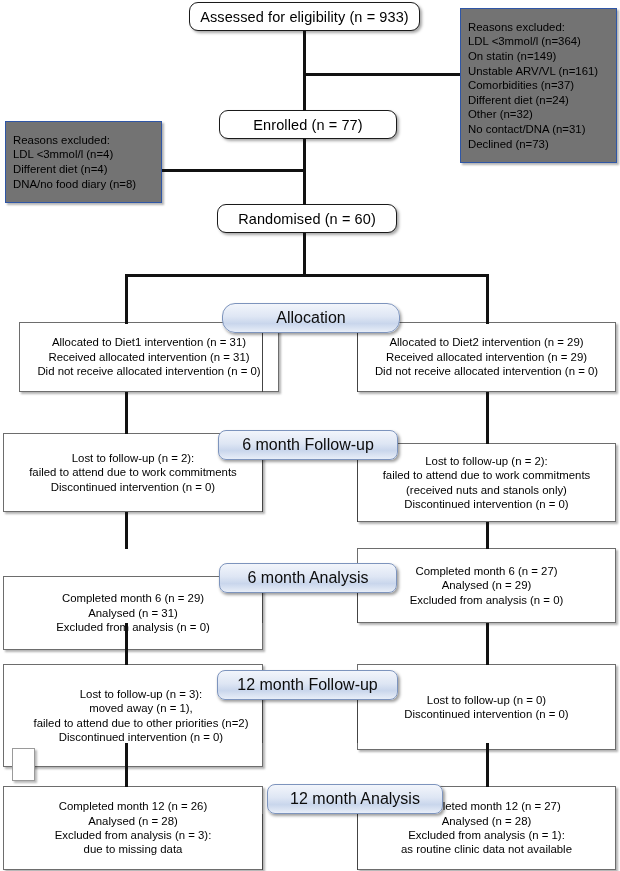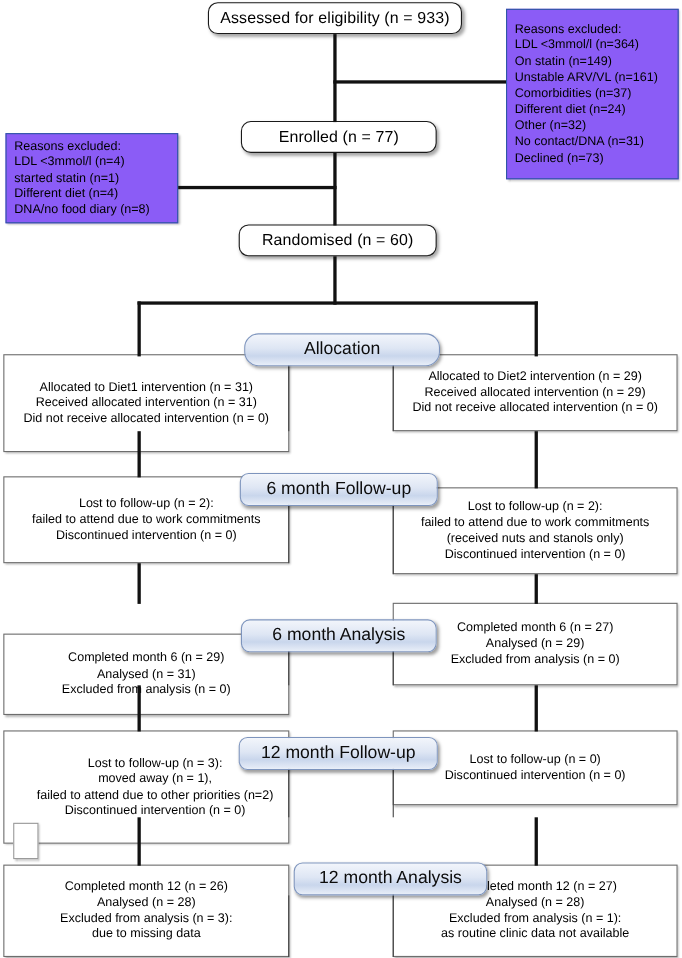--- a/index.html
+++ b/index.html
@@ -31,21 +31,21 @@
     position:absolute;
     background:#ffffff;
     border:1px solid #6d6d6d;
     box-shadow:1.5px 1.5px 2px rgba(0,0,0,.30);
     display:flex;align-items:center;justify-content:center;
     box-sizing:border-box;
   }
   .sqbox .lines{width:100%;text-align:center;line-height:14.4px;font-size:11.4px;}
   .bluebox{
     position:absolute;
-    background:#8b5cf6;
+    background:#737373;
     border:1px solid #2f56a6;
     box-sizing:border-box;
     display:flex;align-items:center;
     box-shadow:1.5px 1.5px 2px rgba(0,0,0,.30);
   }
   .bluebox .lines{width:100%;text-align:left;line-height:14.6px;font-size:11.4px;padding-left:7px;}
 
   .banner{
     position:absolute;
     border:1.2px solid #7d94bd;
@@ -105,36 +105,35 @@
   </div>
 
   <div class="vline" style="left:303px;top:139px;height:66px;"></div>
 
   <div class="hline" style="left:162px;top:169px;width:144px;"></div>
 
   <div class="bluebox" style="left:5px;top:121px;width:157px;height:82px;">
     <div class="lines">
       <div>Reasons excluded:</div>
       <div>LDL &lt;3mmol/l (n=4)</div>
-      <div>started statin (n=1)</div>
       <div>Different diet (n=4)</div>
       <div>DNA/no food diary (n=8)</div>
     </div>
   </div>
 
   <div class="rrect" style="left:217px;top:204px;width:180px;height:29px;">
     <span>Randomised (n = 60)</span>
   </div>
 
   <div class="vline" style="left:303px;top:233px;height:44px;"></div>
   <div class="hline" style="left:125px;top:274px;width:364px;"></div>
   <div class="vline" style="left:125px;top:274px;height:50px;"></div>
   <div class="vline" style="left:486px;top:274px;height:50px;"></div>
 
-  <div class="sqbox" style="left:3px;top:322px;width:260px;height:89px;">
+  <div class="sqbox" style="left:19px;top:322px;width:260px;height:70px;">
     <div class="lines">
       <div>Allocated to Diet1 intervention (n = 31)</div>
       <div>Received allocated intervention (n = 31)</div>
       <div>Did not receive allocated intervention (n = 0)</div>
     </div>
   </div>
   <div class="sqbox" style="left:357px;top:322px;width:259px;height:70px;">
     <div class="lines">
       <div>Allocated to Diet2 intervention (n = 29)</div>
       <div>Received allocated intervention (n = 29)</div>
@@ -199,21 +198,21 @@
   <div class="vline" style="left:486px;top:623px;height:42px;"></div>
 
   <div class="sqbox" style="left:3px;top:664px;width:260px;height:103px;padding-left:16px;">
     <div class="lines">
       <div>Lost to follow-up (n = 3):</div>
       <div>moved away (n = 1),</div>
       <div>failed to attend due to other priorities (n=2)</div>
       <div>Discontinued intervention (n = 0)</div>
     </div>
   </div>
-  <div class="sqbox" style="left:357px;top:664px;width:259px;height:68px;">
+  <div class="sqbox" style="left:357px;top:664px;width:259px;height:86px;">
     <div class="lines">
       <div>Lost to follow-up (n = 0)</div>
       <div>Discontinued intervention (n = 0)</div>
     </div>
   </div>
   <div class="banner" style="left:217px;top:670px;width:181px;height:30px;">
     <span>12 month Follow-up</span>
   </div>
   <div class="vthin" style="left:262px;top:700px;height:43px;"></div>
   <div class="vthin" style="left:357px;top:700px;height:43px;"></div>

